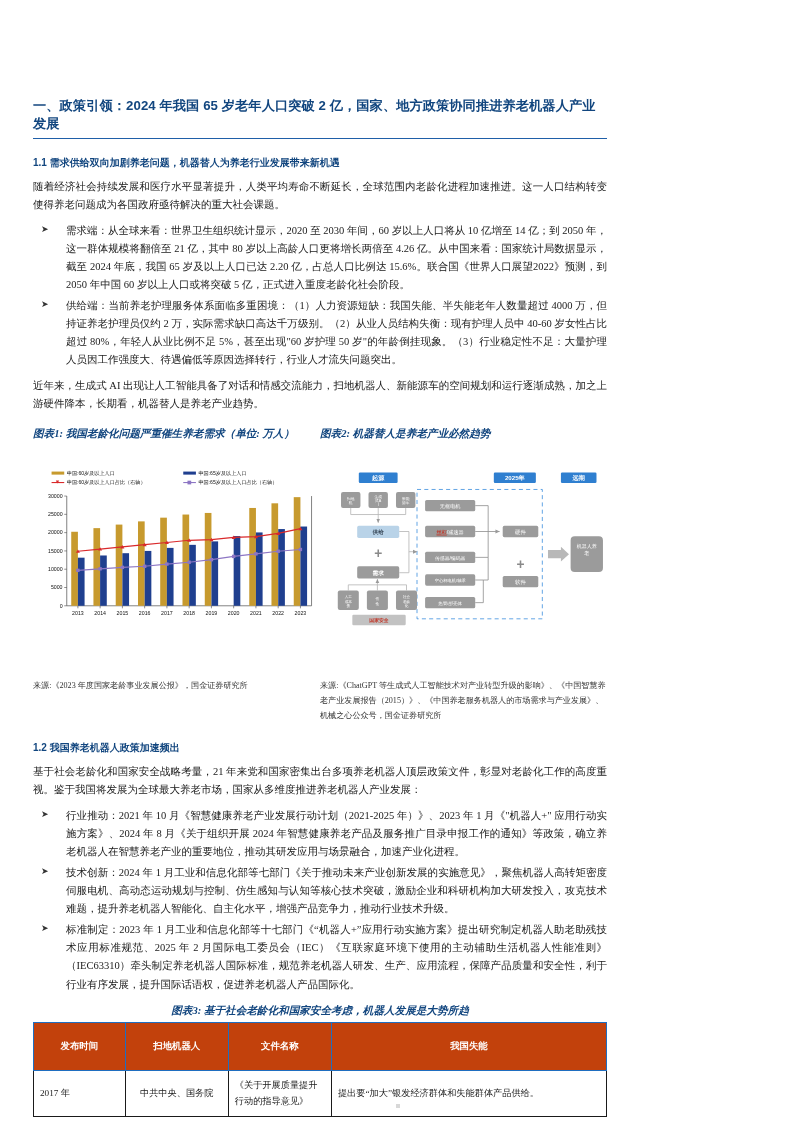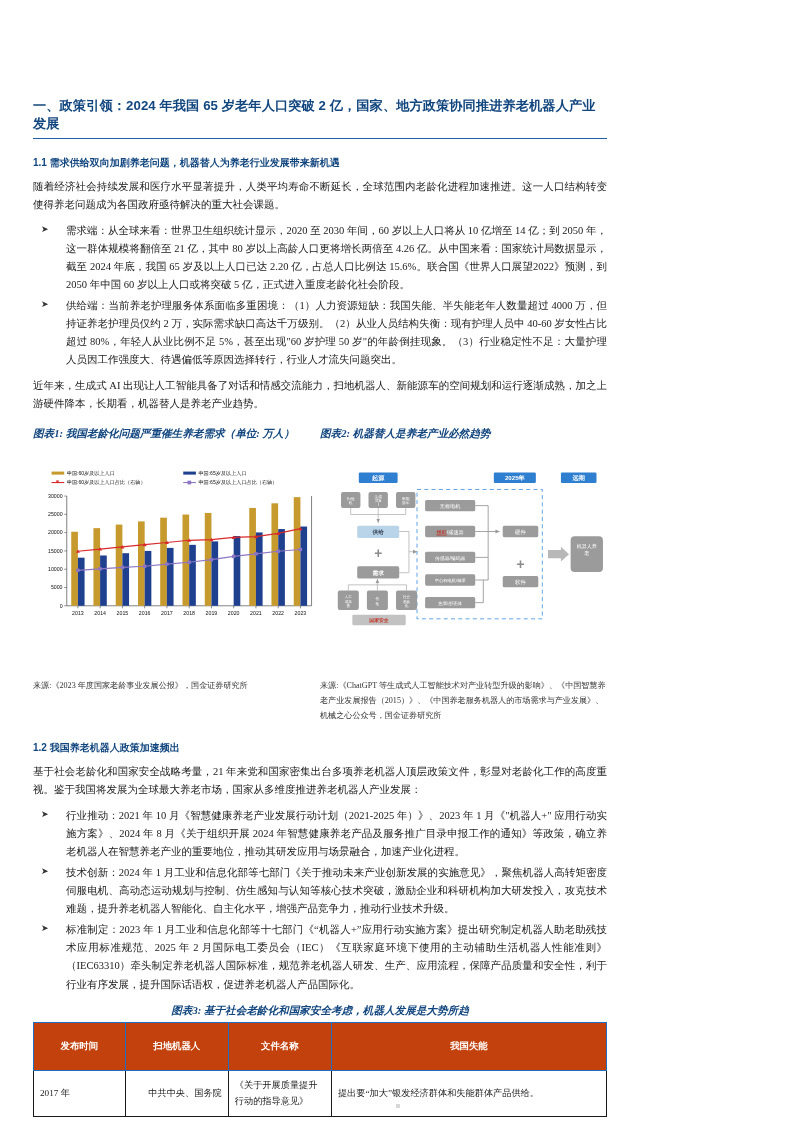--- a/index.html
+++ b/index.html
@@ -92,21 +92,21 @@
     text-align: center;
     font-size: 9.4px;
   }
   table.t3 td {
     border: 1px solid #1a1a1a;
     padding: 7px 6px;
     vertical-align: middle;
     line-height: 1.65;
     color: #1a1a1a;
   }
-  table.t3 td.c { text-align:right; }
+  table.t3 td.c { text-align:center; }
 
   .footdot {
     position:absolute; left:396px; top:1104px;
     width:4px; height:4px; background:#d8d8d8;
   }
 </style>
 </head>
 <body>
 
 <div class="page">

